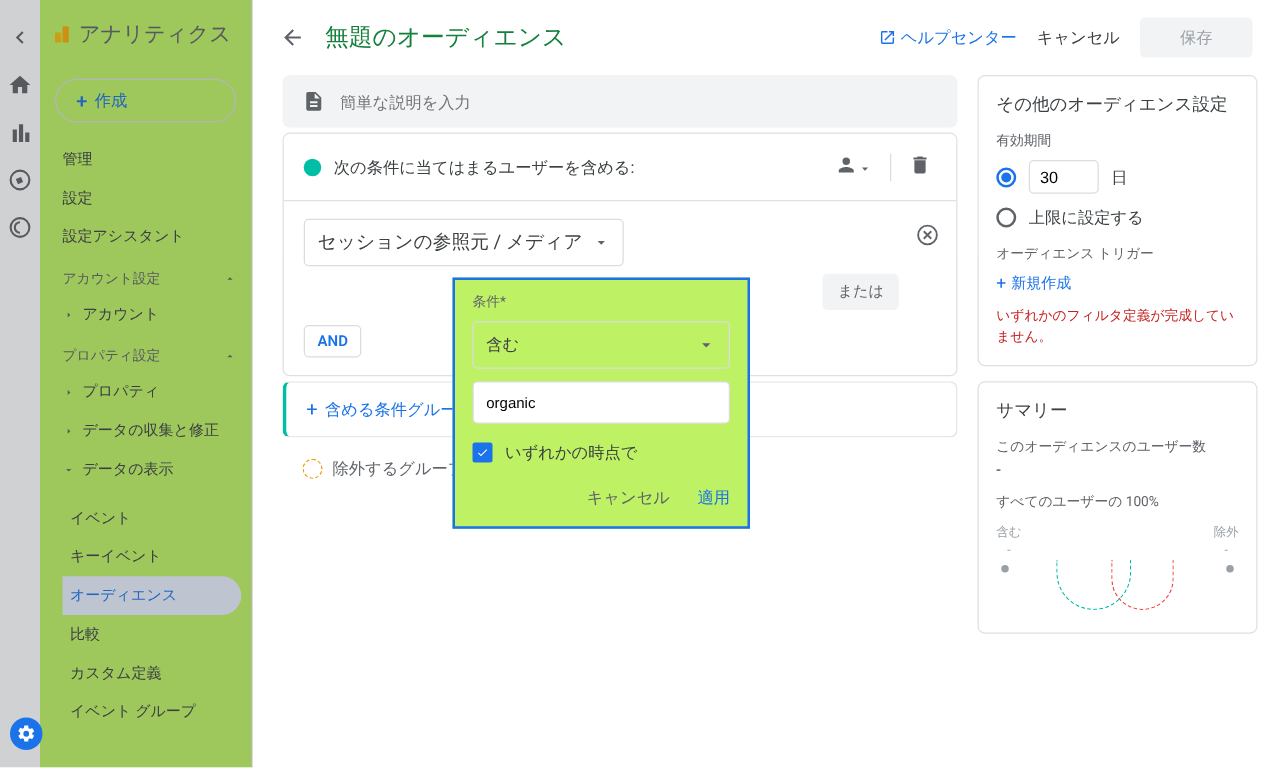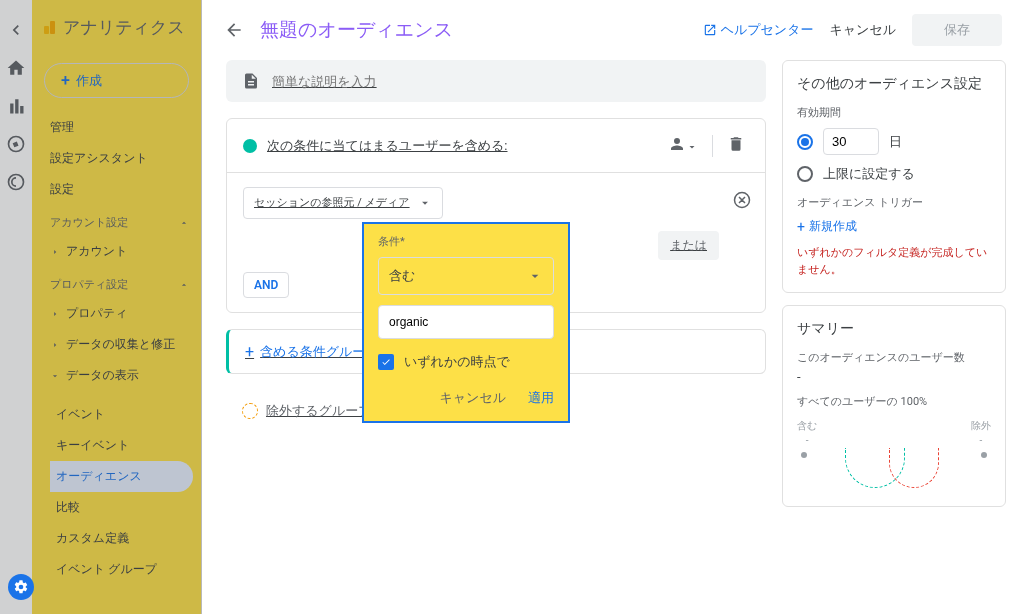--- a/index.html
+++ b/index.html
@@ -5,21 +5,21 @@
     * { box-sizing: border-box; margin: 0; padding: 0; }
     body { font-family: 'Google Sans', Roboto, Arial, sans-serif; font-size: 13px; color: #3c4043; background: #fff; width: 1024px; height: 614px; overflow: hidden; position: relative; }
     
     .page { display: flex; height: 100%; }
     
     
     .rail { width: 32px; background: #fff; display: flex; flex-direction: column; align-items: center; gap: 18px; padding-top: 20px; }
     .rail-icon { width: 20px; height: 20px; fill: #5f6368; cursor: pointer; }
     
     
-    .sidebar { width: 170px; background: #fde047; border-right: 1px solid #e0e0e0; display: flex; flex-direction: column; }
+    .sidebar { width: 170px; background: #bef264; border-right: 1px solid #e0e0e0; display: flex; flex-direction: column; }
     .sidebar-overlay { position: absolute; top: 0; left: 0; width: 202px; height: 100%; background: rgba(60,64,67,0.24); pointer-events: none; z-index: 5; }
     .sidebar-header { display: flex; align-items: center; gap: 8px; padding: 16px 12px; }
     .ga-logo { display: flex; align-items: flex-end; gap: 1px; }
     .ga-bar1 { width: 5px; height: 8px; background: #fbbc04; border-radius: 1px; }
     .ga-bar2 { width: 5px; height: 13px; background: #f9ab00; border-radius: 1px; }
     .sidebar-title { font-size: 17px; color: #5f6368; }
     .create-btn { display: inline-flex; align-items: center; gap: 6px; margin: 8px 12px 14px; padding: 7px 16px; border: 1px solid #dadce0; border-radius: 20px; color: #1a73e8; font-size: 13px; cursor: pointer; font-weight: 500; }
     .create-plus { font-size: 16px; }
     .nav-list { list-style: none; padding: 0 0 8px 12px; }
     .nav-item { padding: 7px 6px; font-size: 12px; color: #3c4043; cursor: pointer; display:flex; align-items:center; gap:6px; }
@@ -27,43 +27,43 @@
     .nav-sub { padding-left: 18px; }
     .nav-sub .nav-item { padding: 7px 6px; }
     .nav-item.active { color: #1a73e8; background: #e8f0fe; border-radius: 0 16px 16px 0; margin-right: 8px; }
     .caret { width: 10px; height: 10px; fill: #5f6368; flex-shrink:0; }
     
     
     .main { flex: 1; background: #fff; display: flex; flex-direction: column; }
     .topbar { display: flex; align-items: center; justify-content: space-between; padding: 14px 22px; }
     .topbar-left { display: flex; align-items: center; gap: 16px; }
     .back-arrow { width: 20px; height: 20px; fill: #5f6368; cursor: pointer; }
-    .page-title { font-size: 19px; color: #8b5cf6; font-family: Liberation Serif, serif; }
+    .page-title { font-size: 19px; color: #15803d; font-family: Liberation Serif, serif; }
     .topbar-right { display: flex; align-items: center; gap: 16px; }
     .help-link { color: #1a73e8; font-size: 13px; cursor: pointer; display:flex; align-items:center; gap:4px; }
     .cancel-link { color: #3c4043; font-size: 13px; cursor: pointer; }
     .save-btn { padding: 7px 32px; border: none; background: #f1f3f4; color: #9aa0a6; border-radius: 4px; font-size: 13px; cursor: not-allowed; }
     
     .content-wrap { display: flex; gap: 16px; padding: 0 18px 0 24px; flex: 1; overflow: hidden; }
-    .builder { flex: 1; display: flex; flex-direction: column; gap: 16px; text-decoration: underline; }
+    .builder { flex: 1; display: flex; flex-direction: column; gap: 4px; }
     
     .desc-row { display: flex; align-items: center; gap: 12px; background: #f1f3f4; border-radius: 6px; padding: 12px 16px; }
     .desc-input { flex: 1; border: none; background: transparent; font-size: 13px; outline: none; color: #5f6368; }
     
     .include-group { border: 1px solid #e0e0e0; border-radius: 6px; }
     .include-hdr { display: flex; align-items: center; justify-content: space-between; padding: 12px 16px; border-bottom: 1px solid #e0e0e0; }
     .ihdr-left { display: flex; align-items: center; gap: 10px; }
     .teal-dot { width: 14px; height: 14px; border-radius: 50%; background: #00bfa5; }
     .ihdr-right { display: flex; align-items: center; gap: 10px; }
     .icon-btn { background: none; border: none; cursor: pointer; padding: 4px; }
     .icon-svg { width: 18px; height: 18px; fill: #5f6368; }
     .vdiv { width: 1px; height: 22px; background: #dadce0; }
     
     .condition-row { display: flex; align-items: flex-start; gap: 10px; padding: 14px 16px 0; }
-    .dim-chip { border: 1px solid #dadce0; border-radius: 4px; padding: 8px 10px; display: flex; align-items: center; gap: 8px; font-size: 11px; line-height: 1.3; min-width: 110px; }
+    .dim-chip { border: 1px solid #dadce0; border-radius: 4px; padding: 8px 10px; display: flex; align-items: center; gap: 8px; font-size: 15px; line-height: 1.3; min-width: 110px; }
     .or-chip { margin-left: auto; background: #f1f3f4; border-radius: 4px; padding: 6px 12px; font-size: 12px; color: #5f6368; margin-top: 44px; }
     .del-x { width: 20px; height: 20px; }
     
     .and-chip { display: inline-block; border: 1px solid #dadce0; color: #1a73e8; font-size: 12px; font-weight: 600; padding: 5px 10px; border-radius: 4px; margin: 12px 16px 14px; }
     
     .add-group { border: 1px solid #e0e0e0; border-left: 3px solid #00bfa5; border-radius: 6px; padding: 12px 16px; color: #1a73e8; font-size: 13px; display:flex; align-items:center; gap:6px; }
     .exclude-group { padding: 12px 16px; color: #5f6368; font-size: 13px; display:flex; align-items:center; gap:8px; }
     .dashed-circle { width: 16px; height: 16px; border: 1.5px dashed #f29900; border-radius: 50%; }
     
     
@@ -82,21 +82,21 @@
     .summary-sub { font-size: 11px; color: #5f6368; margin-bottom: 4px; }
     .summary-val { font-size: 13px; margin-bottom: 10px; }
     .chart-row { display: flex; justify-content: space-between; margin-top: 10px; }
     .chart-label { font-size: 10px; color: #9aa0a6; text-align: center; display:flex; flex-direction:column; gap:2px; }
     .mini-chart { position: relative; height: 40px; margin-top: 6px; }
     .dot-g { width: 6px; height: 6px; border-radius: 50%; background: #9aa0a6; position: absolute; }
     .arc { position: absolute; width: 60px; height: 40px; border: 1.5px dashed #00bfa5; border-radius: 0 0 40px 40px; border-top: none; left: 48px; top: -4px; }
     .arc2 { border-color: #ea4335; width: 50px; left: 92px; }
     
     
-    .popup { position: absolute; top: 222px; left: 362px; width: 208px; background: #fde047; border: 2px solid #1a73e8; z-index: 20; padding: 10px 14px 14px; }
+    .popup { position: absolute; top: 222px; left: 362px; width: 238px; background: #bef264; border: 2px solid #1a73e8; z-index: 20; padding: 10px 14px 14px; }
     .popup-label { font-size: 11px; color: #5f6368; margin-bottom: 8px; }
     .popup-select { border: 1px solid #dadce0; border-radius: 4px; padding: 9px 10px; font-size: 13px; display: flex; justify-content: space-between; align-items: center; margin-bottom: 10px; cursor: pointer; }
     .popup-input { width: 100%; border: 1px solid #dadce0; border-radius: 4px; padding: 9px 10px; font-size: 12px; margin-bottom: 14px; outline: none; }
     .popup-check { display: flex; align-items: center; gap: 10px; margin-bottom: 18px; }
     .checkbox { width: 16px; height: 16px; background: #1a73e8; border-radius: 2px; display: flex; align-items: center; justify-content: center; }
     .check-mark { width: 10px; height: 10px; fill: #fff; }
     .popup-actions { display: flex; justify-content: flex-end; gap: 22px; }
     .popup-btn { background: none; border: none; font-size: 13px; cursor: pointer; color: #5f6368; }
     .popup-btn.primary { color: #1a73e8; font-weight: 500; }
     
@@ -134,22 +134,22 @@
           <span class="ga-bar2"></span>
         </span>
       <span class="sidebar-title">アナリティクス</span>
     </div>
     <div class="create-btn">
       <span class="create-plus">+</span>
       <span>作成</span>
     </div>
     <ul class="nav-list">
       <li class="nav-item">管理</li>
+      <li class="nav-item">設定</li>
       <li class="nav-item">設定アシスタント</li>
-      <li class="nav-item">設定</li>
       <li class="nav-section">
           <span>アカウント設定</span>
           <svg class="caret" viewBox="0 0 24 24">
             <path d="M7 14l5-5 5 5z"></path>
           </svg>
         </li>
       <li class="nav-item">
           <svg class="caret" viewBox="0 0 24 24">
             <path d="M10 17l5-5-5-5z"></path>
           </svg>

